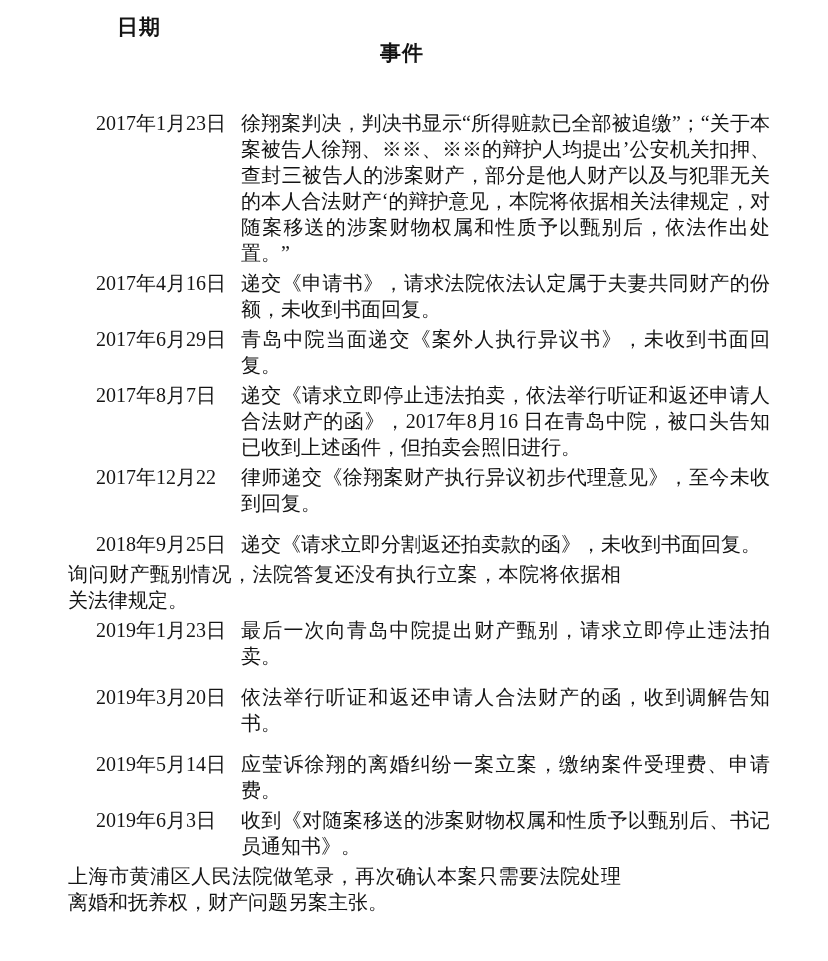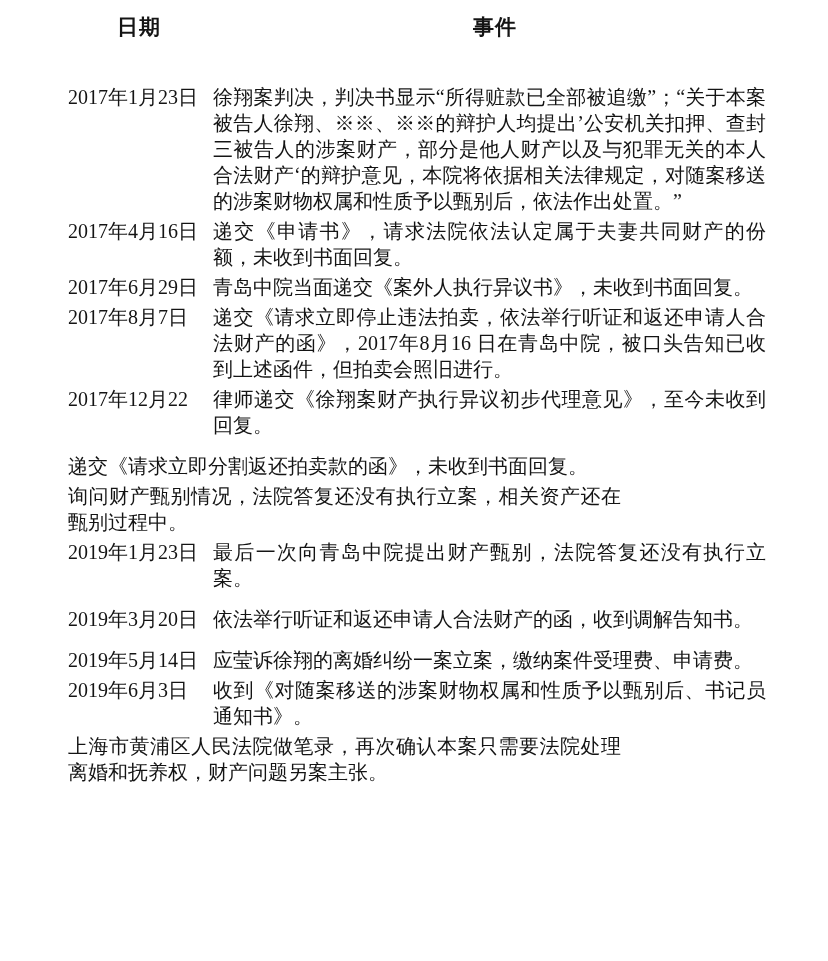--- a/index.html
+++ b/index.html
@@ -20,20 +20,21 @@
     height: 961px;
     padding: 14px 58px 0 68px;
   }
   .header-row {
     display: flex;
     align-items: flex-start;
     font-size: 21px;
     line-height: 26px;
     font-weight: bold;
     letter-spacing: 1px;
+    flex-direction: column;
   }
   .h-date {
     margin-left: 49px;
     white-space: nowrap;
   }
   .h-event {
     margin-left: 312px;
     white-space: nowrap;
     font-family: Liberation Serif, serif;
   }
@@ -46,20 +47,21 @@
     display: flex;
     align-items: flex-start;
     margin-bottom: 4px;
   }
   .row.gap {
     margin-top: 15px;
   }
   .cell-date {
     flex: 0 0 145px;
     white-space: nowrap;
+    margin-left: 28px;
   }
   .cell-event {
     width: 553px;
     text-align: justify;
     text-justify: inter-ideograph;
   }
 </style>
 </head>
 <body>
 
@@ -83,28 +85,29 @@
       </div>
       <div class="row">
         <div class="cell-date">2017年8月7日</div>
         <div class="cell-event">递交《请求立即停止违法拍卖，依法举行听证和返还申请人合法财产的函》，2017年8月16 日在青岛中院，被口头告知已收到上述函件，但拍卖会照旧进行。</div>
       </div>
       <div class="row">
         <div class="cell-date">2017年12月22</div>
         <div class="cell-event">律师递交《徐翔案财产执行异议初步代理意见》，至今未收到回复。</div>
       </div>
       <div class="row gap">
+        <div class="cell-date">2018年9月25日</div>
         <div class="cell-event">递交《请求立即分割返还拍卖款的函》，未收到书面回复。</div>
       </div>
       <div class="row">
-        <div class="cell-event">询问财产甄别情况，法院答复还没有执行立案，相关资产还在甄别过程中。</div>
+        <div class="cell-event">询问财产甄别情况，法院答复还没有执行立案，本院将依据相关法律规定。</div>
       </div>
       <div class="row">
         <div class="cell-date">2019年1月23日</div>
-        <div class="cell-event">最后一次向青岛中院提出财产甄别，法院答复还没有执行立案。</div>
+        <div class="cell-event">最后一次向青岛中院提出财产甄别，请求立即停止违法拍卖。</div>
       </div>
       <div class="row gap">
         <div class="cell-date">2019年3月20日</div>
         <div class="cell-event">依法举行听证和返还申请人合法财产的函，收到调解告知书。</div>
       </div>
       <div class="row gap">
         <div class="cell-date">2019年5月14日</div>
         <div class="cell-event">应莹诉徐翔的离婚纠纷一案立案，缴纳案件受理费、申请费。</div>
       </div>
       <div class="row">

